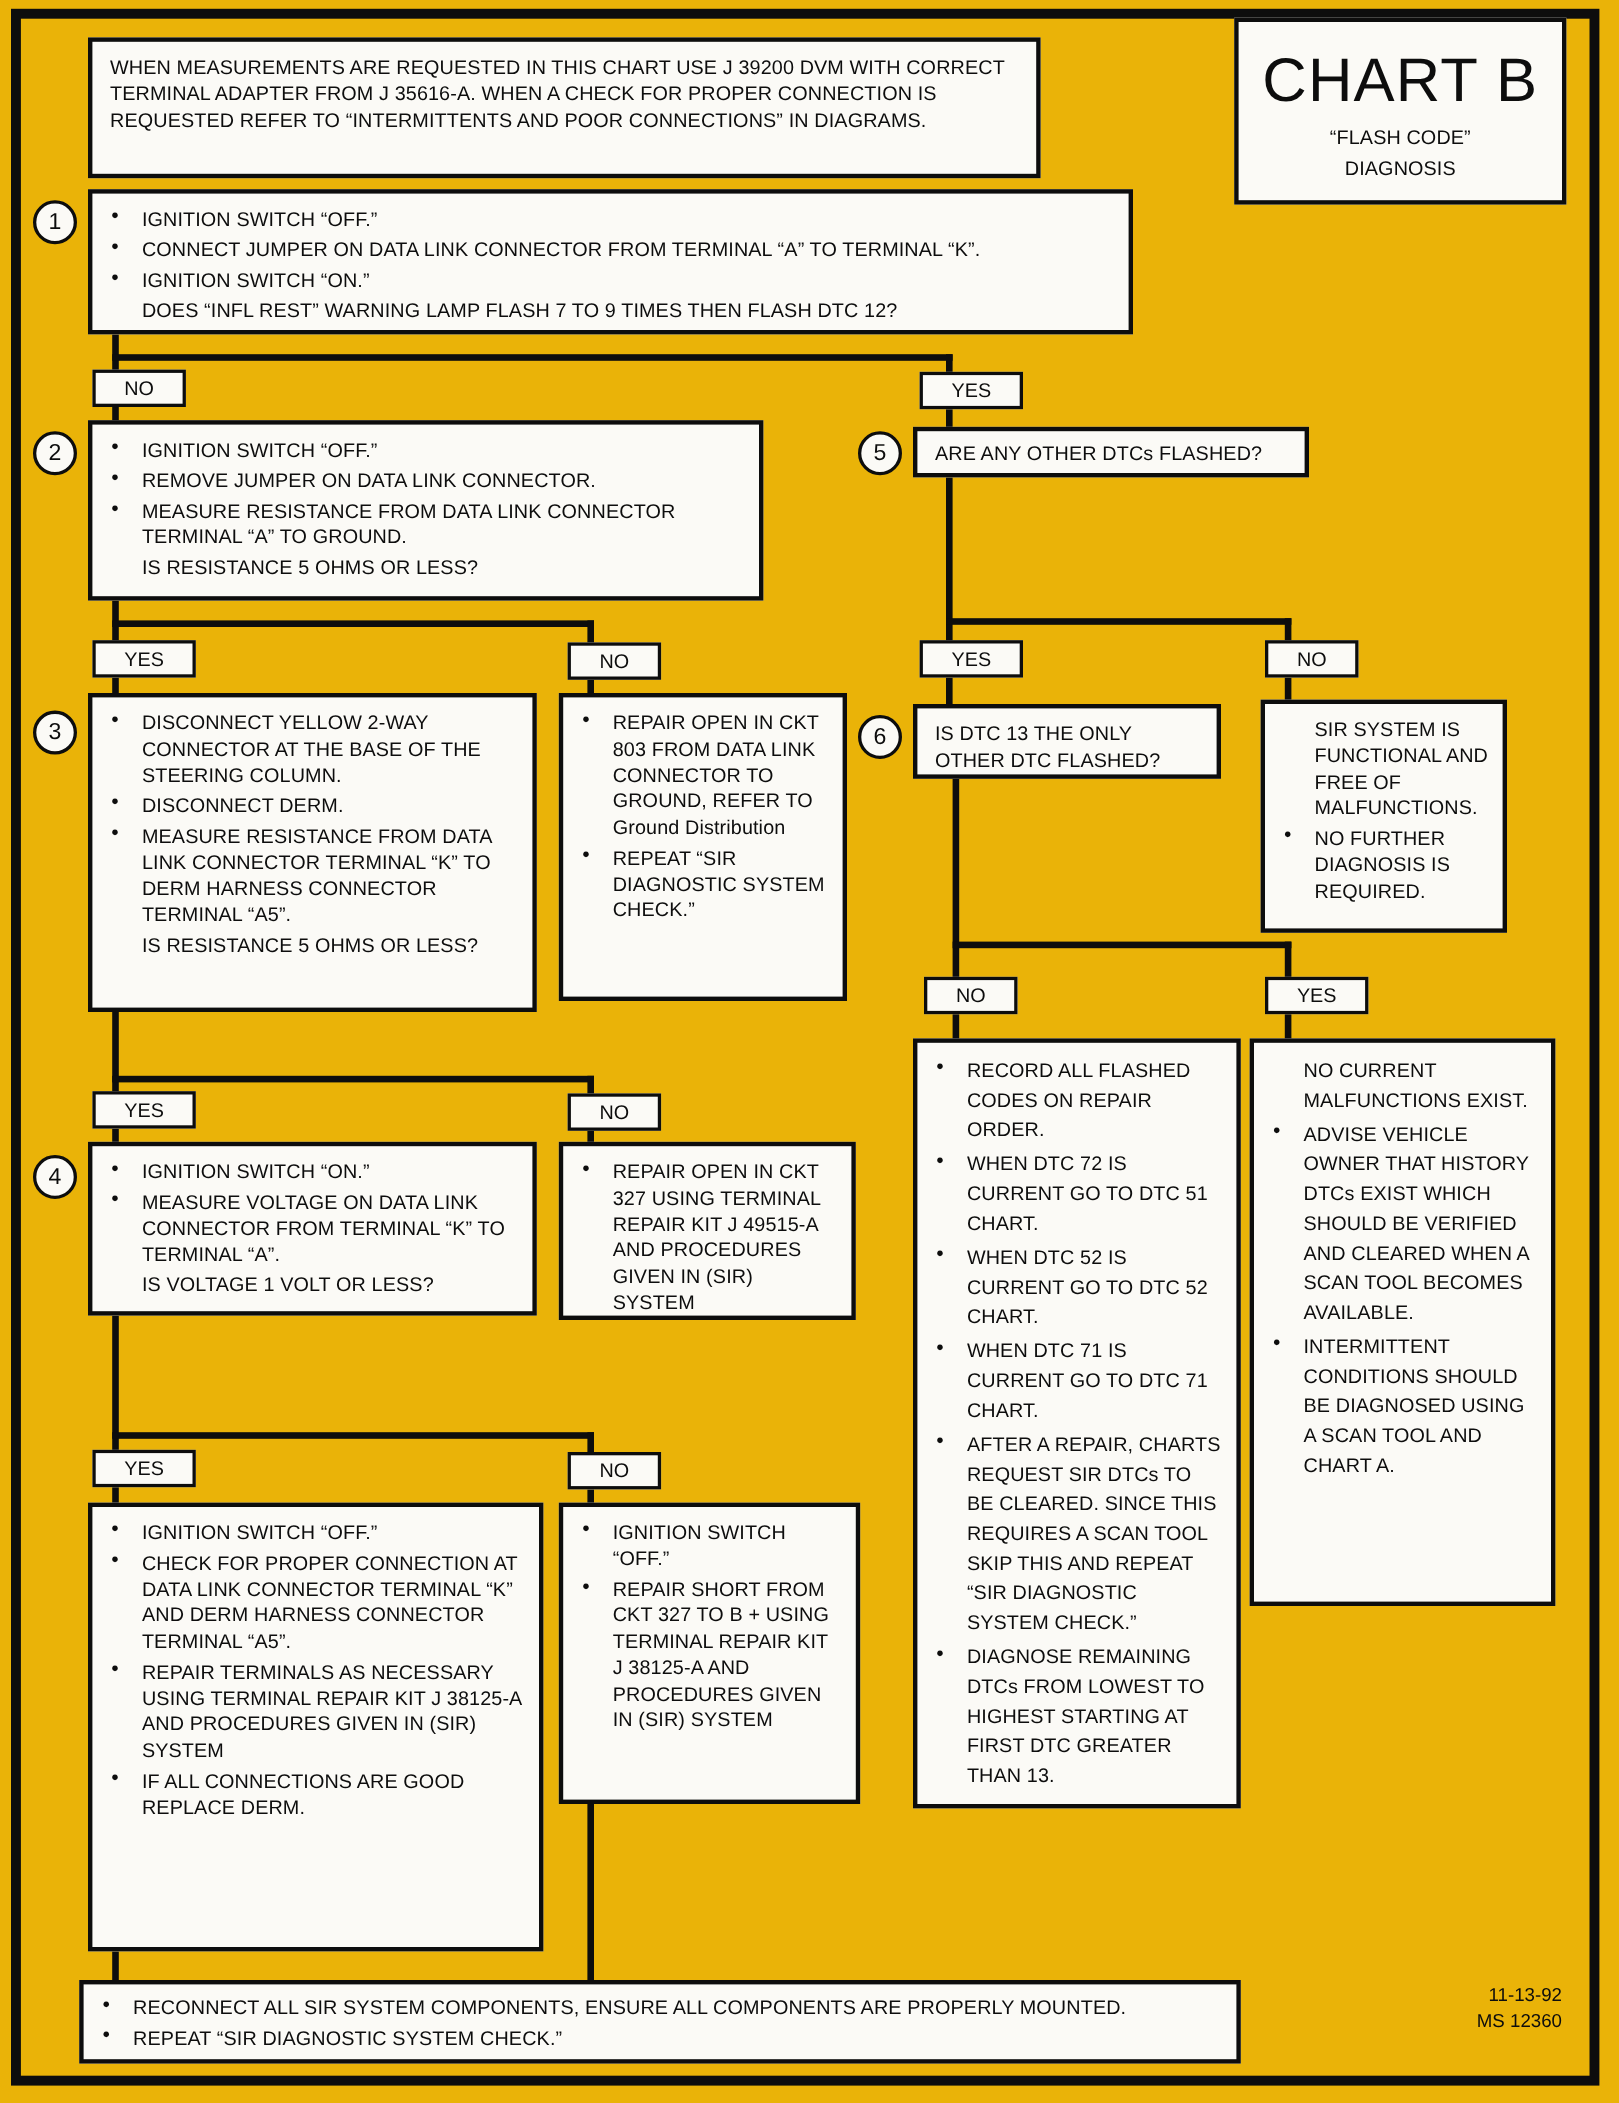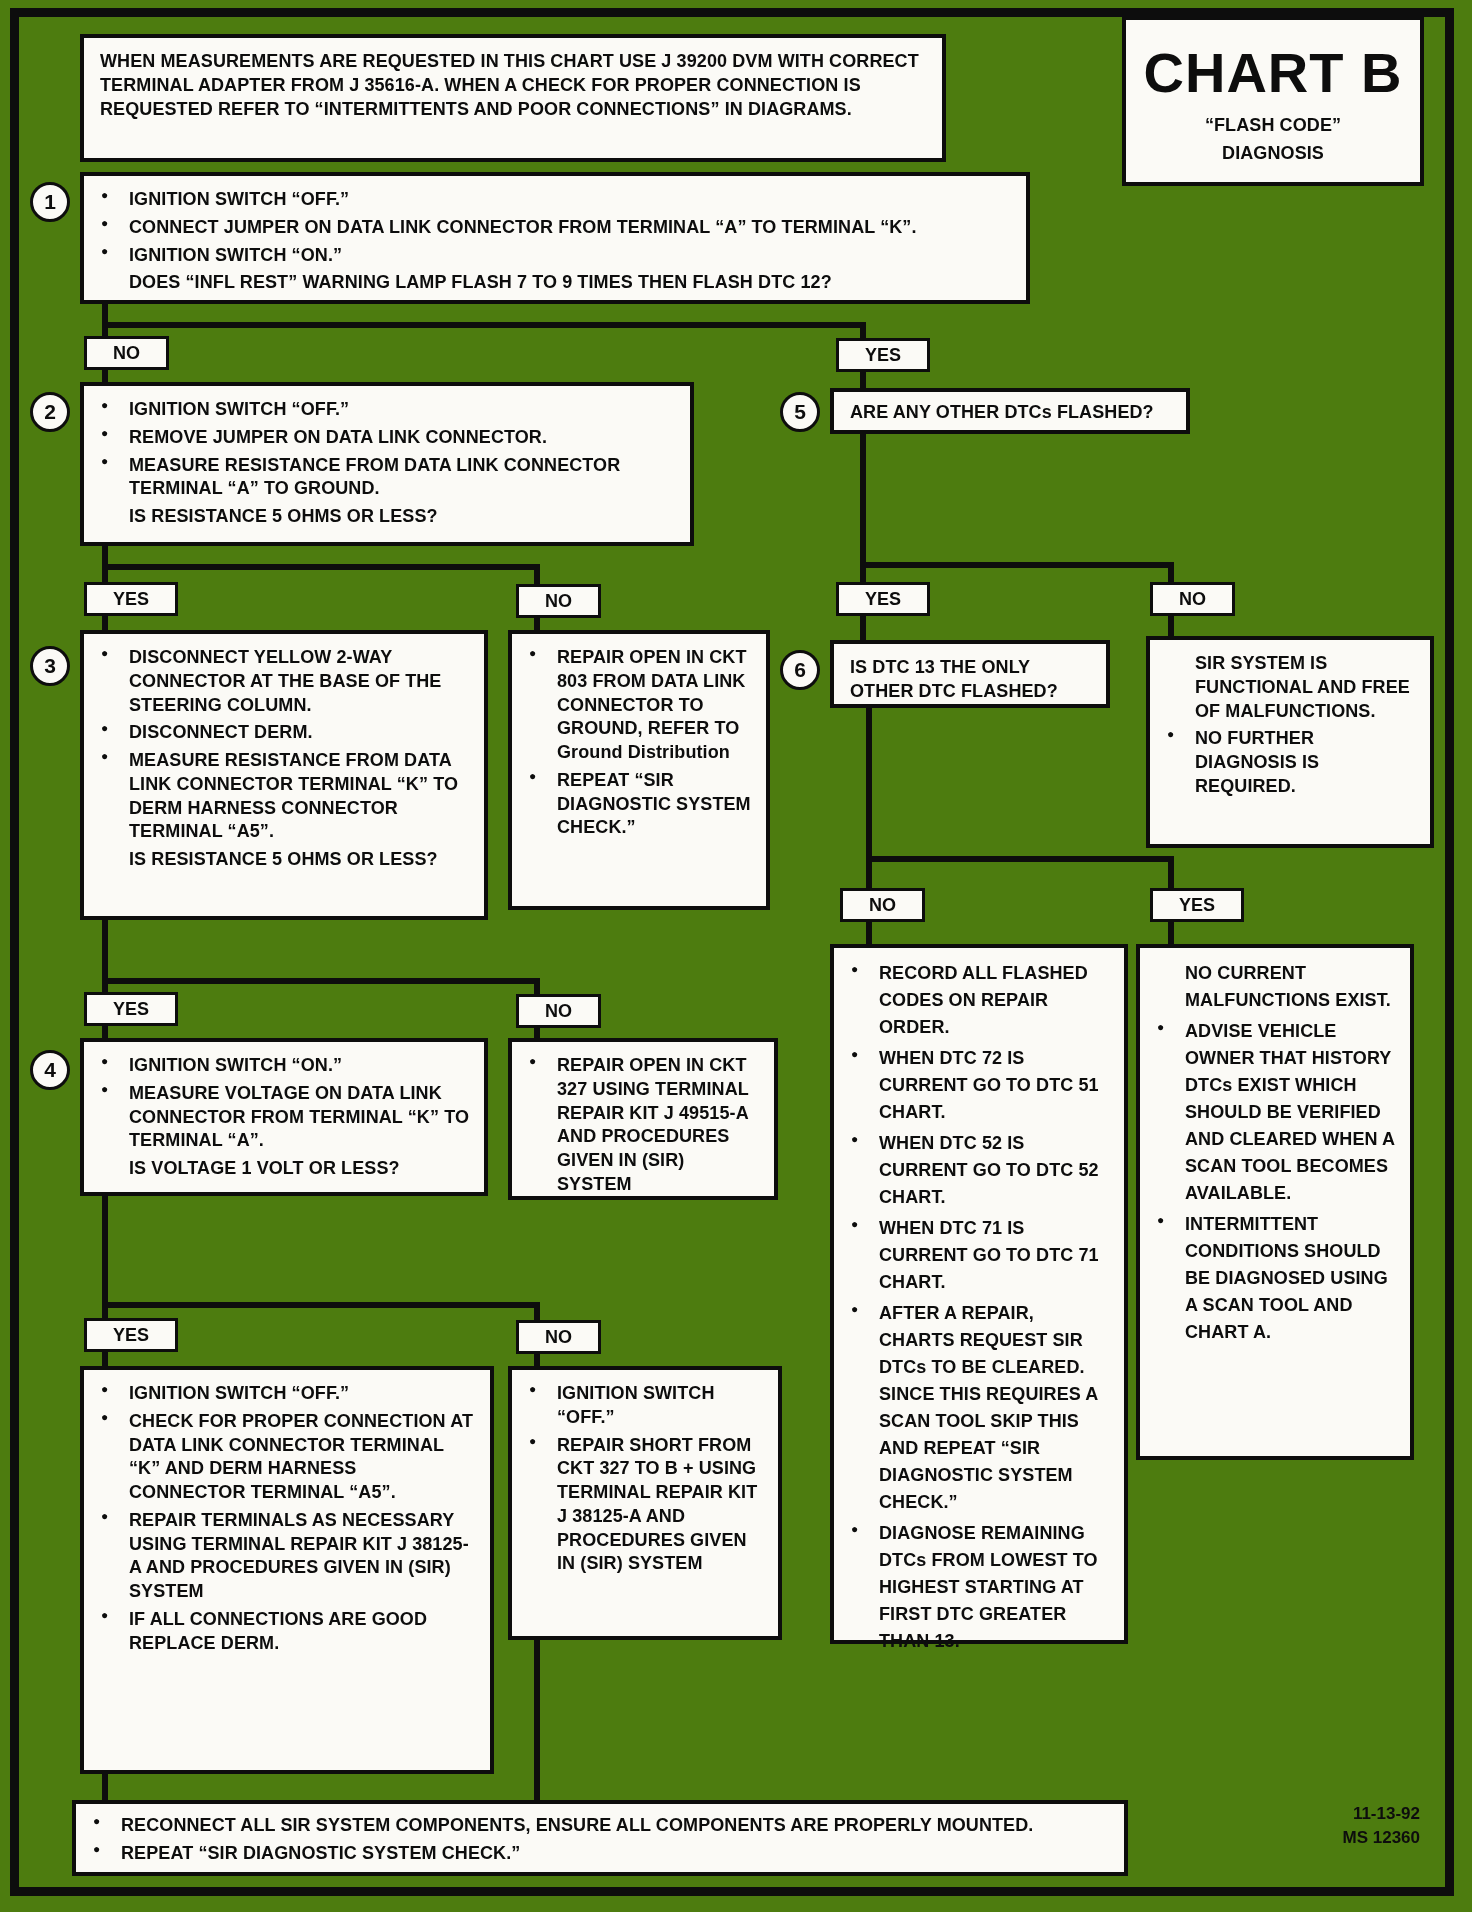--- a/index.html
+++ b/index.html
@@ -1,18 +1,18 @@
 <!DOCTYPE html>
 <html><head>
 <meta charset="utf-8">
 <style>
   html,body{margin:0;padding:0;background:#e8e6e0;}
   .page{
-    position:relative;width:1472px;height:1912px;background:#4d7c0f;
-    font-family:"Liberation Sans",sans-serif;font-weight:700;color:#0d0d0d;
+    position:relative;width:1472px;height:1912px;background:#eab308;
+    font-family:"Liberation Sans",sans-serif;font-weight:400;color:#0d0d0d;
     overflow:hidden;margin:0 auto;
   }
   .frame{position:absolute;left:10px;top:8px;width:1444px;height:1888px;border:9px solid #0d0d0d;box-sizing:border-box;}
   .line{position:absolute;background:#0d0d0d;}
   .box{
     position:absolute;border:4px solid #0d0d0d;background:#fbfaf6;
     box-sizing:border-box;padding:12px 12px;font-size:18px;line-height:1.32;
     letter-spacing:0.1px;
   }
   .box.dense{line-height:1.5;}
@@ -171,21 +171,21 @@
         <span class="bullet">●</span>
         <span class="itext">REPEAT “SIR DIAGNOSTIC SYSTEM CHECK.”</span>
       </div>
   </div>
 
   <div class="box" style="left:830px;top:640px;width:280px;height:68px">
     <div class="qtext">IS DTC 13 THE ONLY OTHER DTC FLASHED?</div>
   </div>
   <div class="stepnum" style="left:780px;top:650px">6</div>
 
-  <div class="box" style="left:1146px;top:636px;width:288px;height:212px">
+  <div class="box" style="left:1146px;top:636px;width:224px;height:212px">
     <div class="item">
         <span class="bullet"></span>
         <span class="itext">SIR SYSTEM IS FUNCTIONAL AND FREE OF MALFUNCTIONS.</span>
       </div>
     <div class="item">
         <span class="bullet">●</span>
         <span class="itext">NO FURTHER DIAGNOSIS IS REQUIRED.</span>
       </div>
   </div>
 

